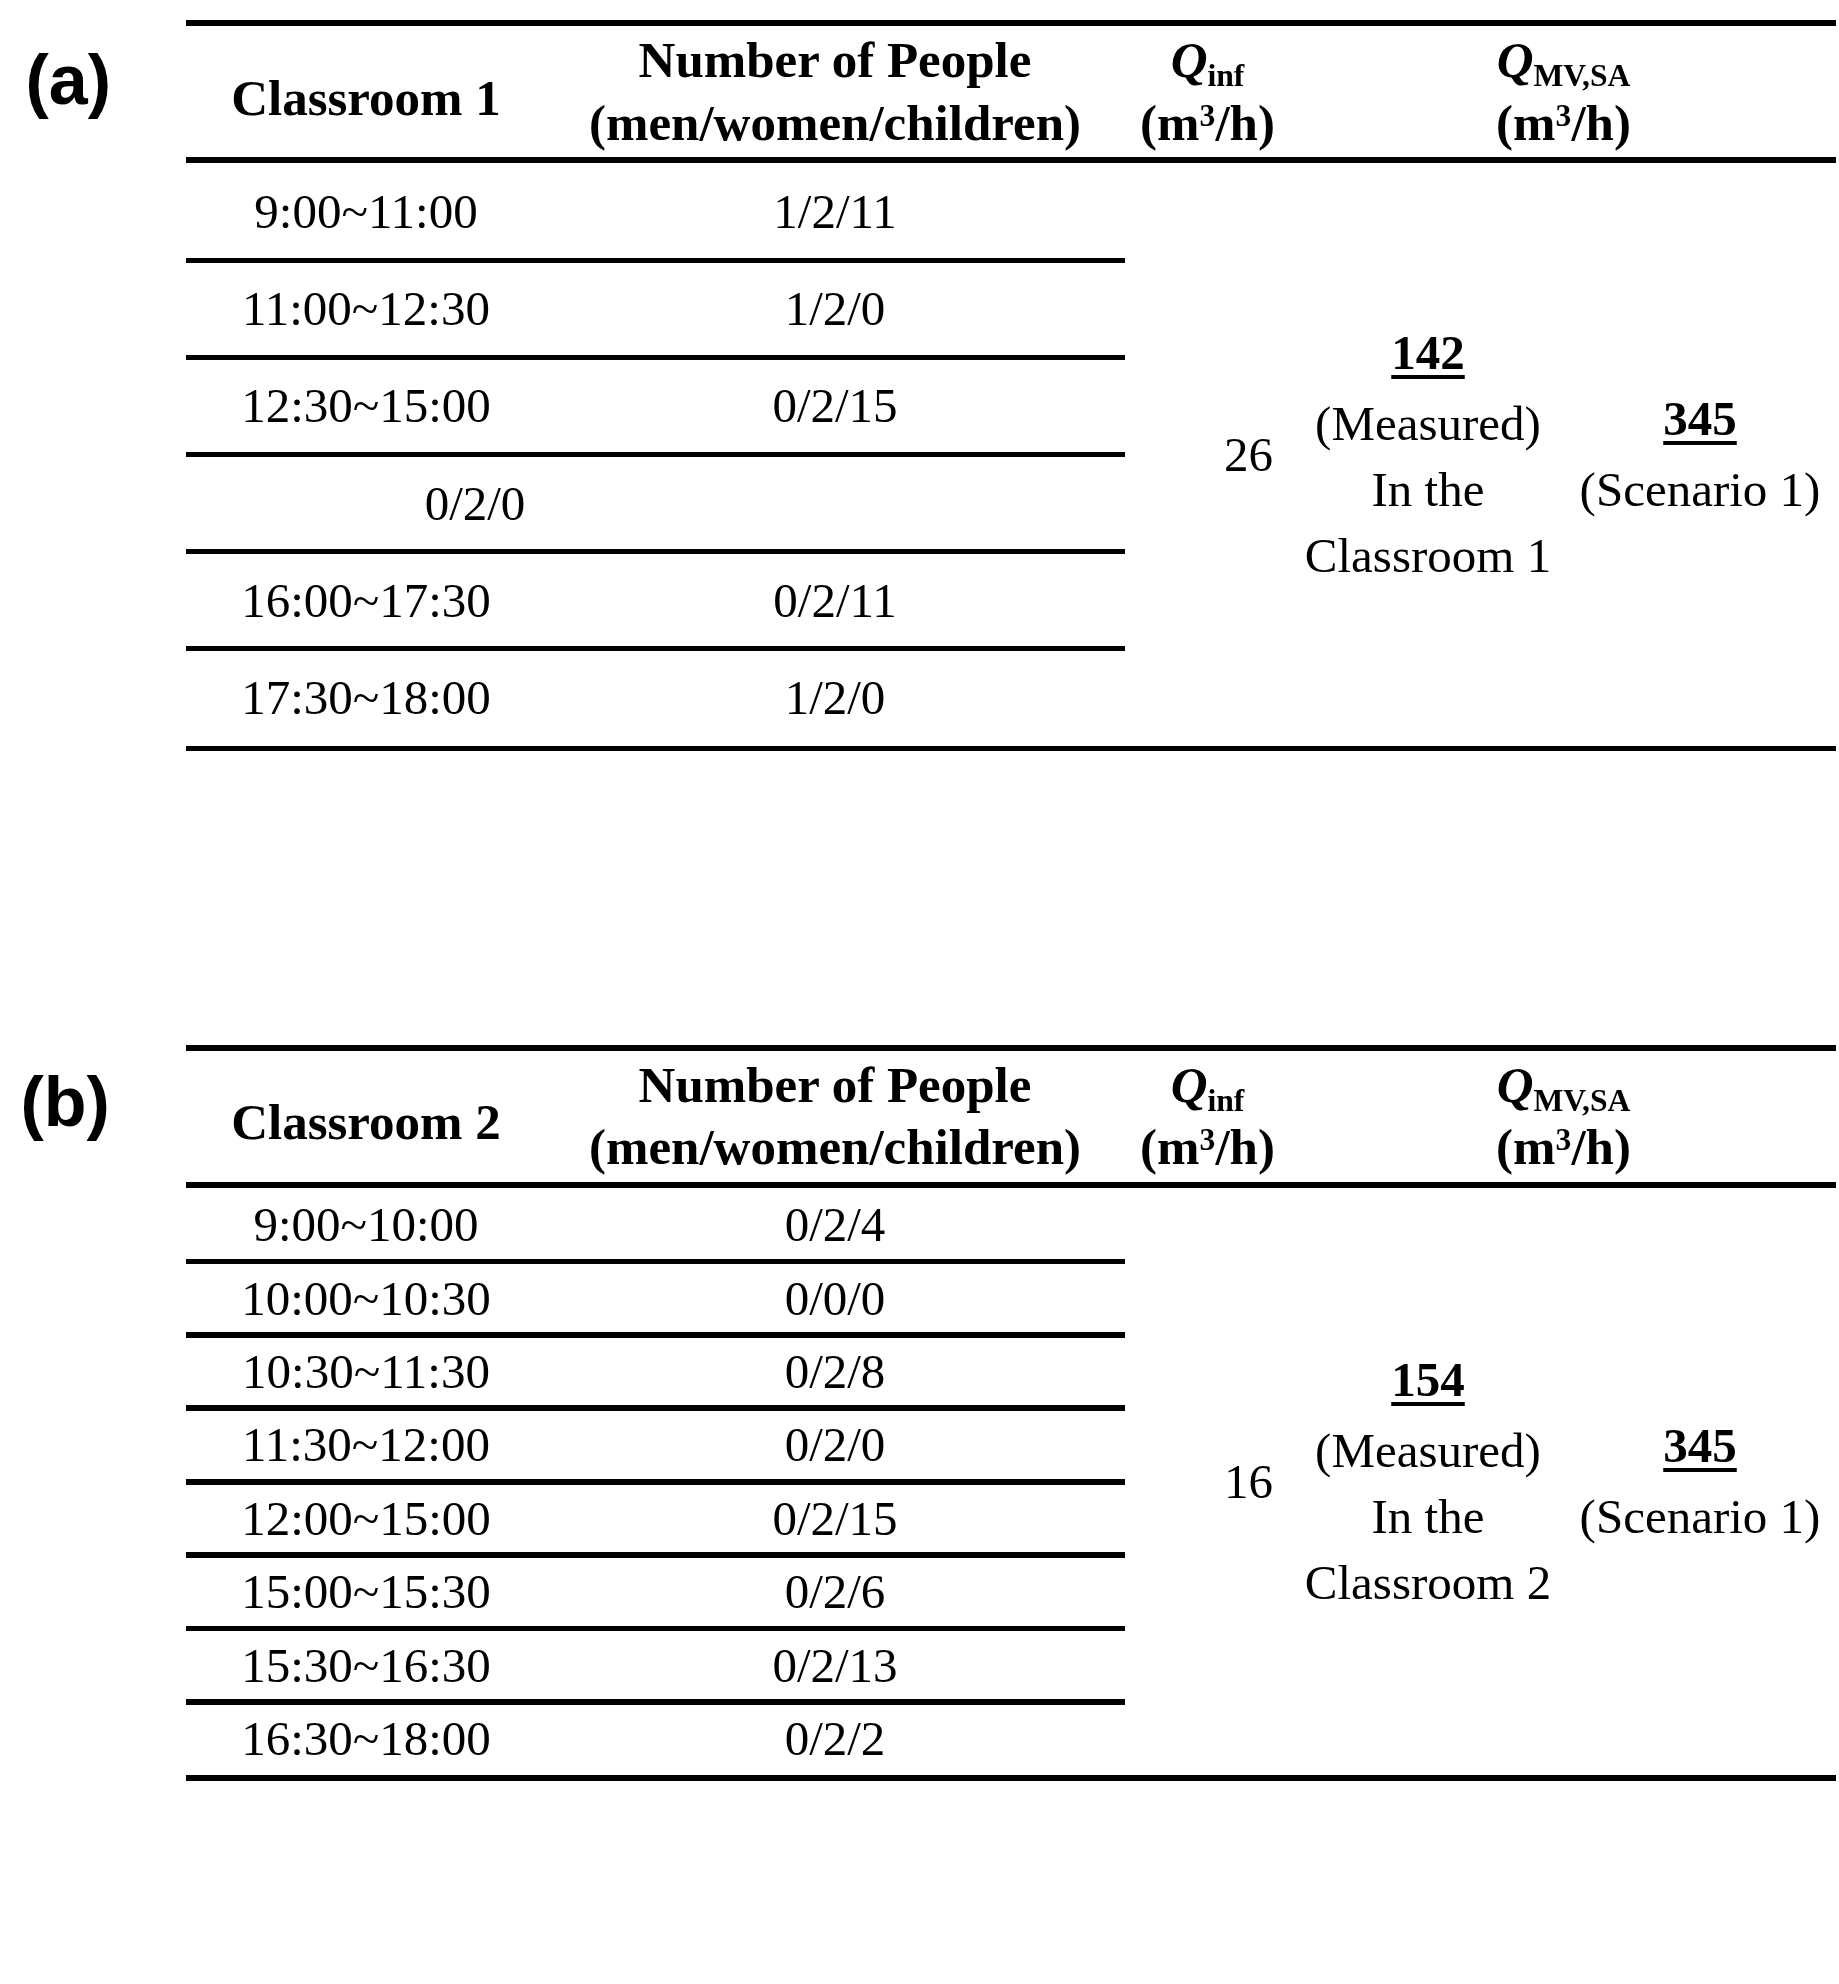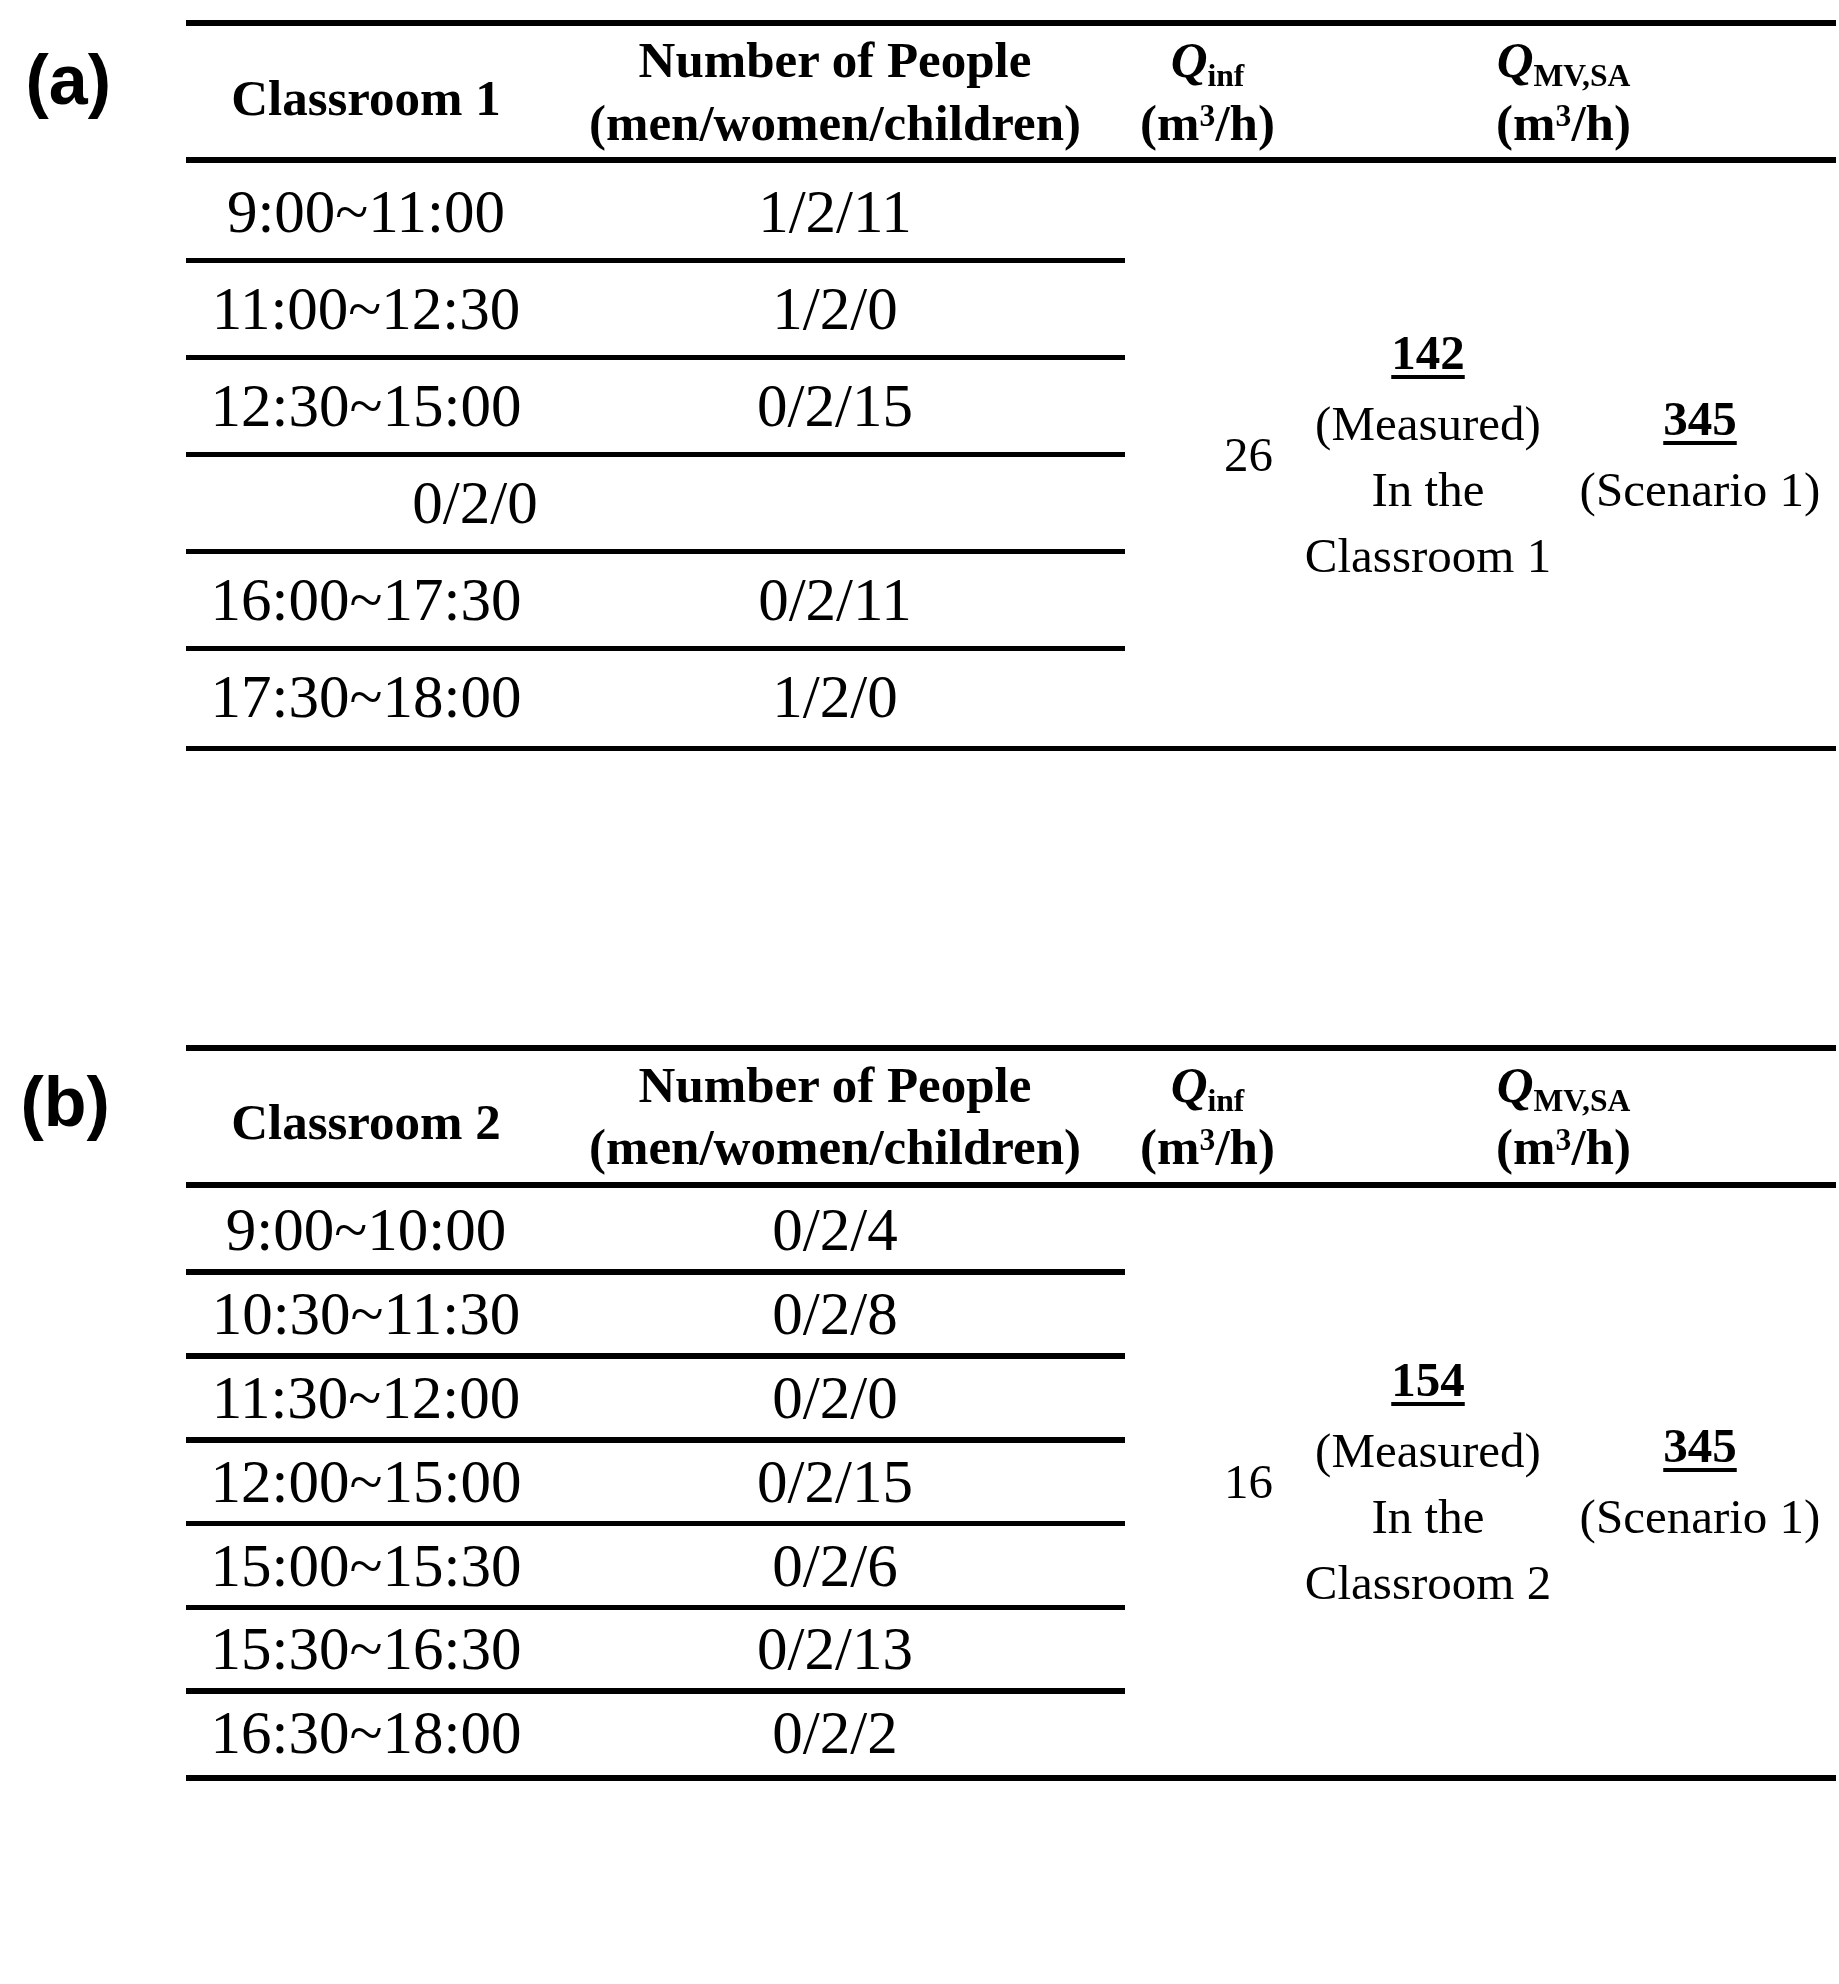--- a/index.html
+++ b/index.html
@@ -40,21 +40,21 @@
 
   .qsym  { font-style:italic; font-weight:700; }
   sub.msub { font-size:0.62em; font-weight:700; line-height:0; vertical-align:-0.28em; }
   sup.msup { font-size:0.62em; font-weight:700; line-height:0; vertical-align:0.45em; }
   .mline { white-space:nowrap; }
 
   .tbody {
     position:absolute; top:143px; bottom:5.8px; left:0; width:100%;
     display:flex; flex-direction:column;
   }
-  .trow { flex:1; position:relative; display:flex; align-items:center; font-size:61px; }
+  .trow { flex:1; position:relative; display:flex; align-items:center; font-size:49px; }
   .trow + .trow::before {
     content:""; position:absolute; top:-2.9px; left:0;
     width:939px; height:5.8px; background:#000;
   }
   .cell-time   { width:360px; text-align:center; }
   .cell-people { width:578px; text-align:center; }
 
   .qinf-merged {
     position:absolute; left:979px; top:0; width:167px; height:100%;
     display:flex; align-items:center; justify-content:center;
@@ -172,20 +172,24 @@
   </div>
 
   <div class="rule under-header"></div>
 
   <div class="tbody">
     <div class="trow">
       <div class="cell-time">9:00~10:00</div>
       <div class="cell-people">0/2/4</div>
     </div>
     <div class="trow">
+      <div class="cell-time">10:00~10:30</div>
+      <div class="cell-people">0/0/0</div>
+    </div>
+    <div class="trow">
       <div class="cell-time">10:30~11:30</div>
       <div class="cell-people">0/2/8</div>
     </div>
     <div class="trow">
       <div class="cell-time">11:30~12:00</div>
       <div class="cell-people">0/2/0</div>
     </div>
     <div class="trow">
       <div class="cell-time">12:00~15:00</div>
       <div class="cell-people">0/2/15</div>

